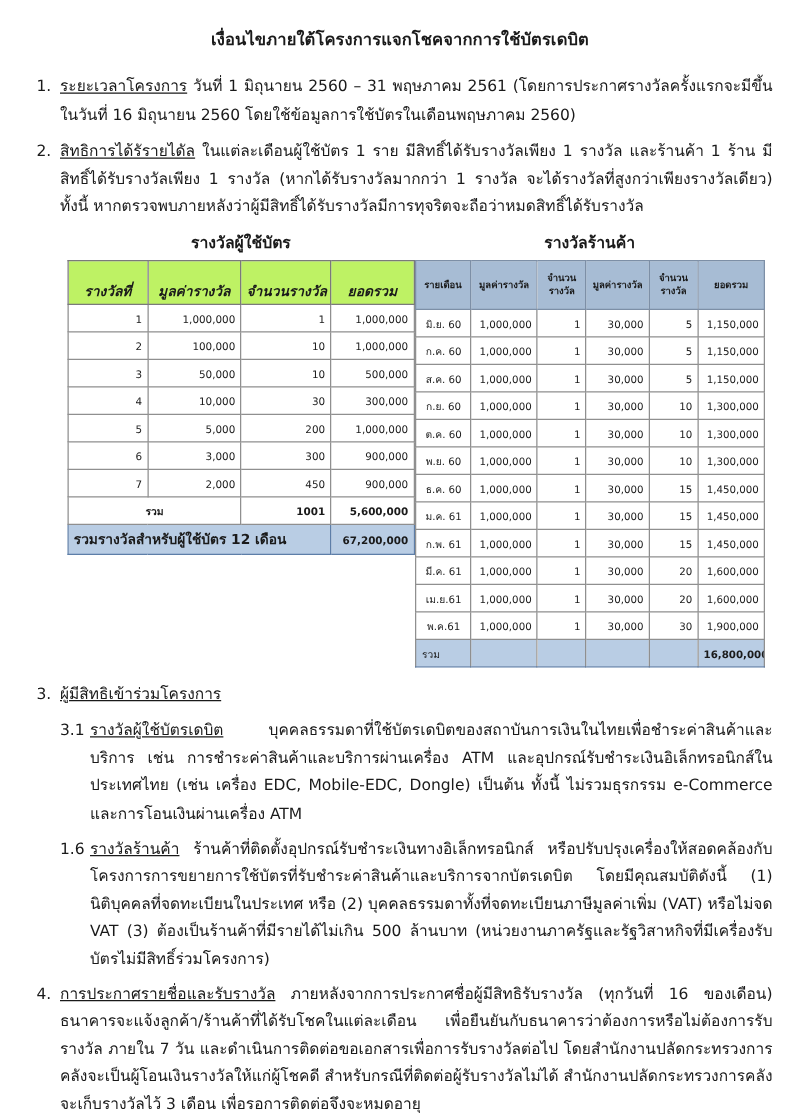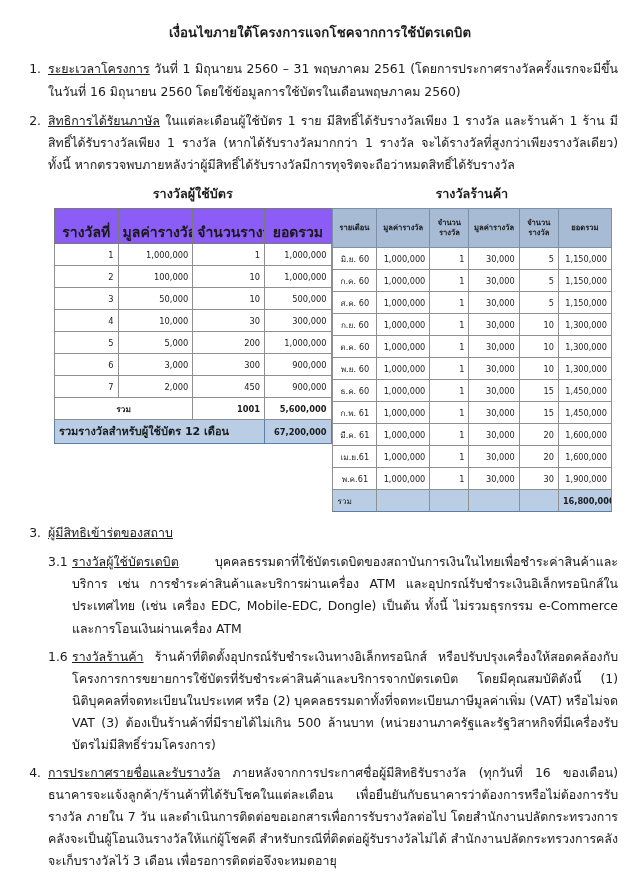--- a/index.html
+++ b/index.html
@@ -113,27 +113,28 @@
     border: 1px solid #8f8f8f;
     padding: 2px 4px;
     line-height: 1.25;
     font-weight: normal;
     vertical-align: middle;
     white-space: nowrap;
     overflow: hidden;
   }
   
   .tbl-users thead th {
-    background: #8b5cf6;
+    background: #bef264;
     font-weight: bold;
     text-align: center;
     vertical-align: bottom;
     height: 30px;
-    font-size: 14px;
+    font-size: 11px;
     border-color: #7a7a7a;
+    font-style: italic;
   }
   .tbl-users tbody td { text-align: right; height: 17px; }
   .tbl-users tr.total-row td {
     font-weight: bold;
     border-top: 1.6px solid #555;
   }
   .tbl-users tr.total-row td.label { text-align: center; }
   .tbl-users tr.grand-row td {
     background: #b9cde4;
     font-weight: bold;
@@ -177,21 +178,21 @@
 
   <ol class="main-list">
 
     <li class="item">
       <div class="item-num">1.</div>
       <div class="item-body"><span class="u">ระยะเวลาโครงการ</span><span> วันที่ 1 มิถุนายน 2560 – 31 พฤษภาคม 2561 (โดยการประกาศรางวัลครั้งแรกจะมีขึ้นในวันที่ 16 มิถุนายน 2560 โดยใช้ข้อมูลการใช้บัตรในเดือนพฤษภาคม 2560)</span></div>
     </li>
 
     <li class="item">
       <div class="item-num">2.</div>
-      <div class="item-body"><span class="u">สิทธิการได้รัยนภาษัล</span><span> ในแต่ละเดือนผู้ใช้บัตร 1 ราย มีสิทธิ์ได้รับรางวัลเพียง 1 รางวัล และร้านค้า 1 ร้าน มีสิทธิ์ได้รับรางวัลเพียง 1 รางวัล (หากได้รับรางวัลมากกว่า 1 รางวัล จะได้รางวัลที่สูงกว่าเพียงรางวัลเดียว) ทั้งนี้ หากตรวจพบภายหลังว่าผู้มีสิทธิ์ได้รับรางวัลมีการทุจริตจะถือว่าหมดสิทธิ์ได้รับรางวัล</span></div>
+      <div class="item-body"><span class="u">สิทธิการได้รัรายไดัล</span><span> ในแต่ละเดือนผู้ใช้บัตร 1 ราย มีสิทธิ์ได้รับรางวัลเพียง 1 รางวัล และร้านค้า 1 ร้าน มีสิทธิ์ได้รับรางวัลเพียง 1 รางวัล (หากได้รับรางวัลมากกว่า 1 รางวัล จะได้รางวัลที่สูงกว่าเพียงรางวัลเดียว) ทั้งนี้ หากตรวจพบภายหลังว่าผู้มีสิทธิ์ได้รับรางวัลมีการทุจริตจะถือว่าหมดสิทธิ์ได้รับรางวัล</span></div>
     </li>
 
     <div class="tables-row">
 
       <div class="table-block left">
         <div class="table-caption">รางวัลผู้ใช้บัตร</div>
         <table class="grid tbl-users">
           <colgroup>
             <col style="width:23%">
               <col style="width:27%">
@@ -334,20 +335,28 @@
             </tr>
             <tr>
               <td class="m">ธ.ค. 60</td>
               <td>1,000,000</td>
               <td>1</td>
               <td>30,000</td>
               <td>15</td>
               <td>1,450,000</td>
             </tr>
             <tr>
+              <td class="m">ม.ค. 61</td>
+              <td>1,000,000</td>
+              <td>1</td>
+              <td>30,000</td>
+              <td>15</td>
+              <td>1,450,000</td>
+            </tr>
+            <tr>
               <td class="m">ก.พ. 61</td>
               <td>1,000,000</td>
               <td>1</td>
               <td>30,000</td>
               <td>15</td>
               <td>1,450,000</td>
             </tr>
             <tr>
               <td class="m">มี.ค. 61</td>
               <td>1,000,000</td>
@@ -381,21 +390,21 @@
               <td class="sum">16,800,000</td>
             </tr>
           </tbody>
         </table>
       </div>
 
     </div>
 
     <li class="item">
       <div class="item-num">3.</div>
-      <div class="item-body"><span class="u">ผู้มีสิทธิเข้าร่ตของสถาบ</span><span></span></div>
+      <div class="item-body"><span class="u">ผู้มีสิทธิเข้าร่วมโครงการ</span><span></span></div>
     </li>
 
     <div class="sub-item">
       <div class="sub-num">3.1</div>
       <div class="sub-body"><span class="u">รางวัลผู้ใช้บัตรเดบิต</span><span> บุคคลธรรมดาที่ใช้บัตรเดบิตของสถาบันการเงินในไทยเพื่อชำระค่าสินค้าและบริการ เช่น การชำระค่าสินค้าและบริการผ่านเครื่อง ATM และอุปกรณ์รับชำระเงินอิเล็กทรอนิกส์ในประเทศไทย (เช่น เครื่อง EDC, Mobile-EDC, Dongle) เป็นต้น ทั้งนี้ ไม่รวมธุรกรรม e-Commerce และการโอนเงินผ่านเครื่อง ATM</span></div>
     </div>
 
     <div class="sub-item">
       <div class="sub-num">1.6</div>
       <div class="sub-body"><span class="u">รางวัลร้านค้า</span><span> ร้านค้าที่ติดตั้งอุปกรณ์รับชำระเงินทางอิเล็กทรอนิกส์ หรือปรับปรุงเครื่องให้สอดคล้องกับโครงการการขยายการใช้บัตรที่รับชำระค่าสินค้าและบริการจากบัตรเดบิต โดยมีคุณสมบัติดังนี้ (1) นิติบุคคลที่จดทะเบียนในประเทศ หรือ (2) บุคคลธรรมดาทั้งที่จดทะเบียนภาษีมูลค่าเพิ่ม (VAT) หรือไม่จด VAT (3) ต้องเป็นร้านค้าที่มีรายได้ไม่เกิน 500 ล้านบาท (หน่วยงานภาครัฐและรัฐวิสาหกิจที่มีเครื่องรับบัตรไม่มีสิทธิ์ร่วมโครงการ)</span></div>

